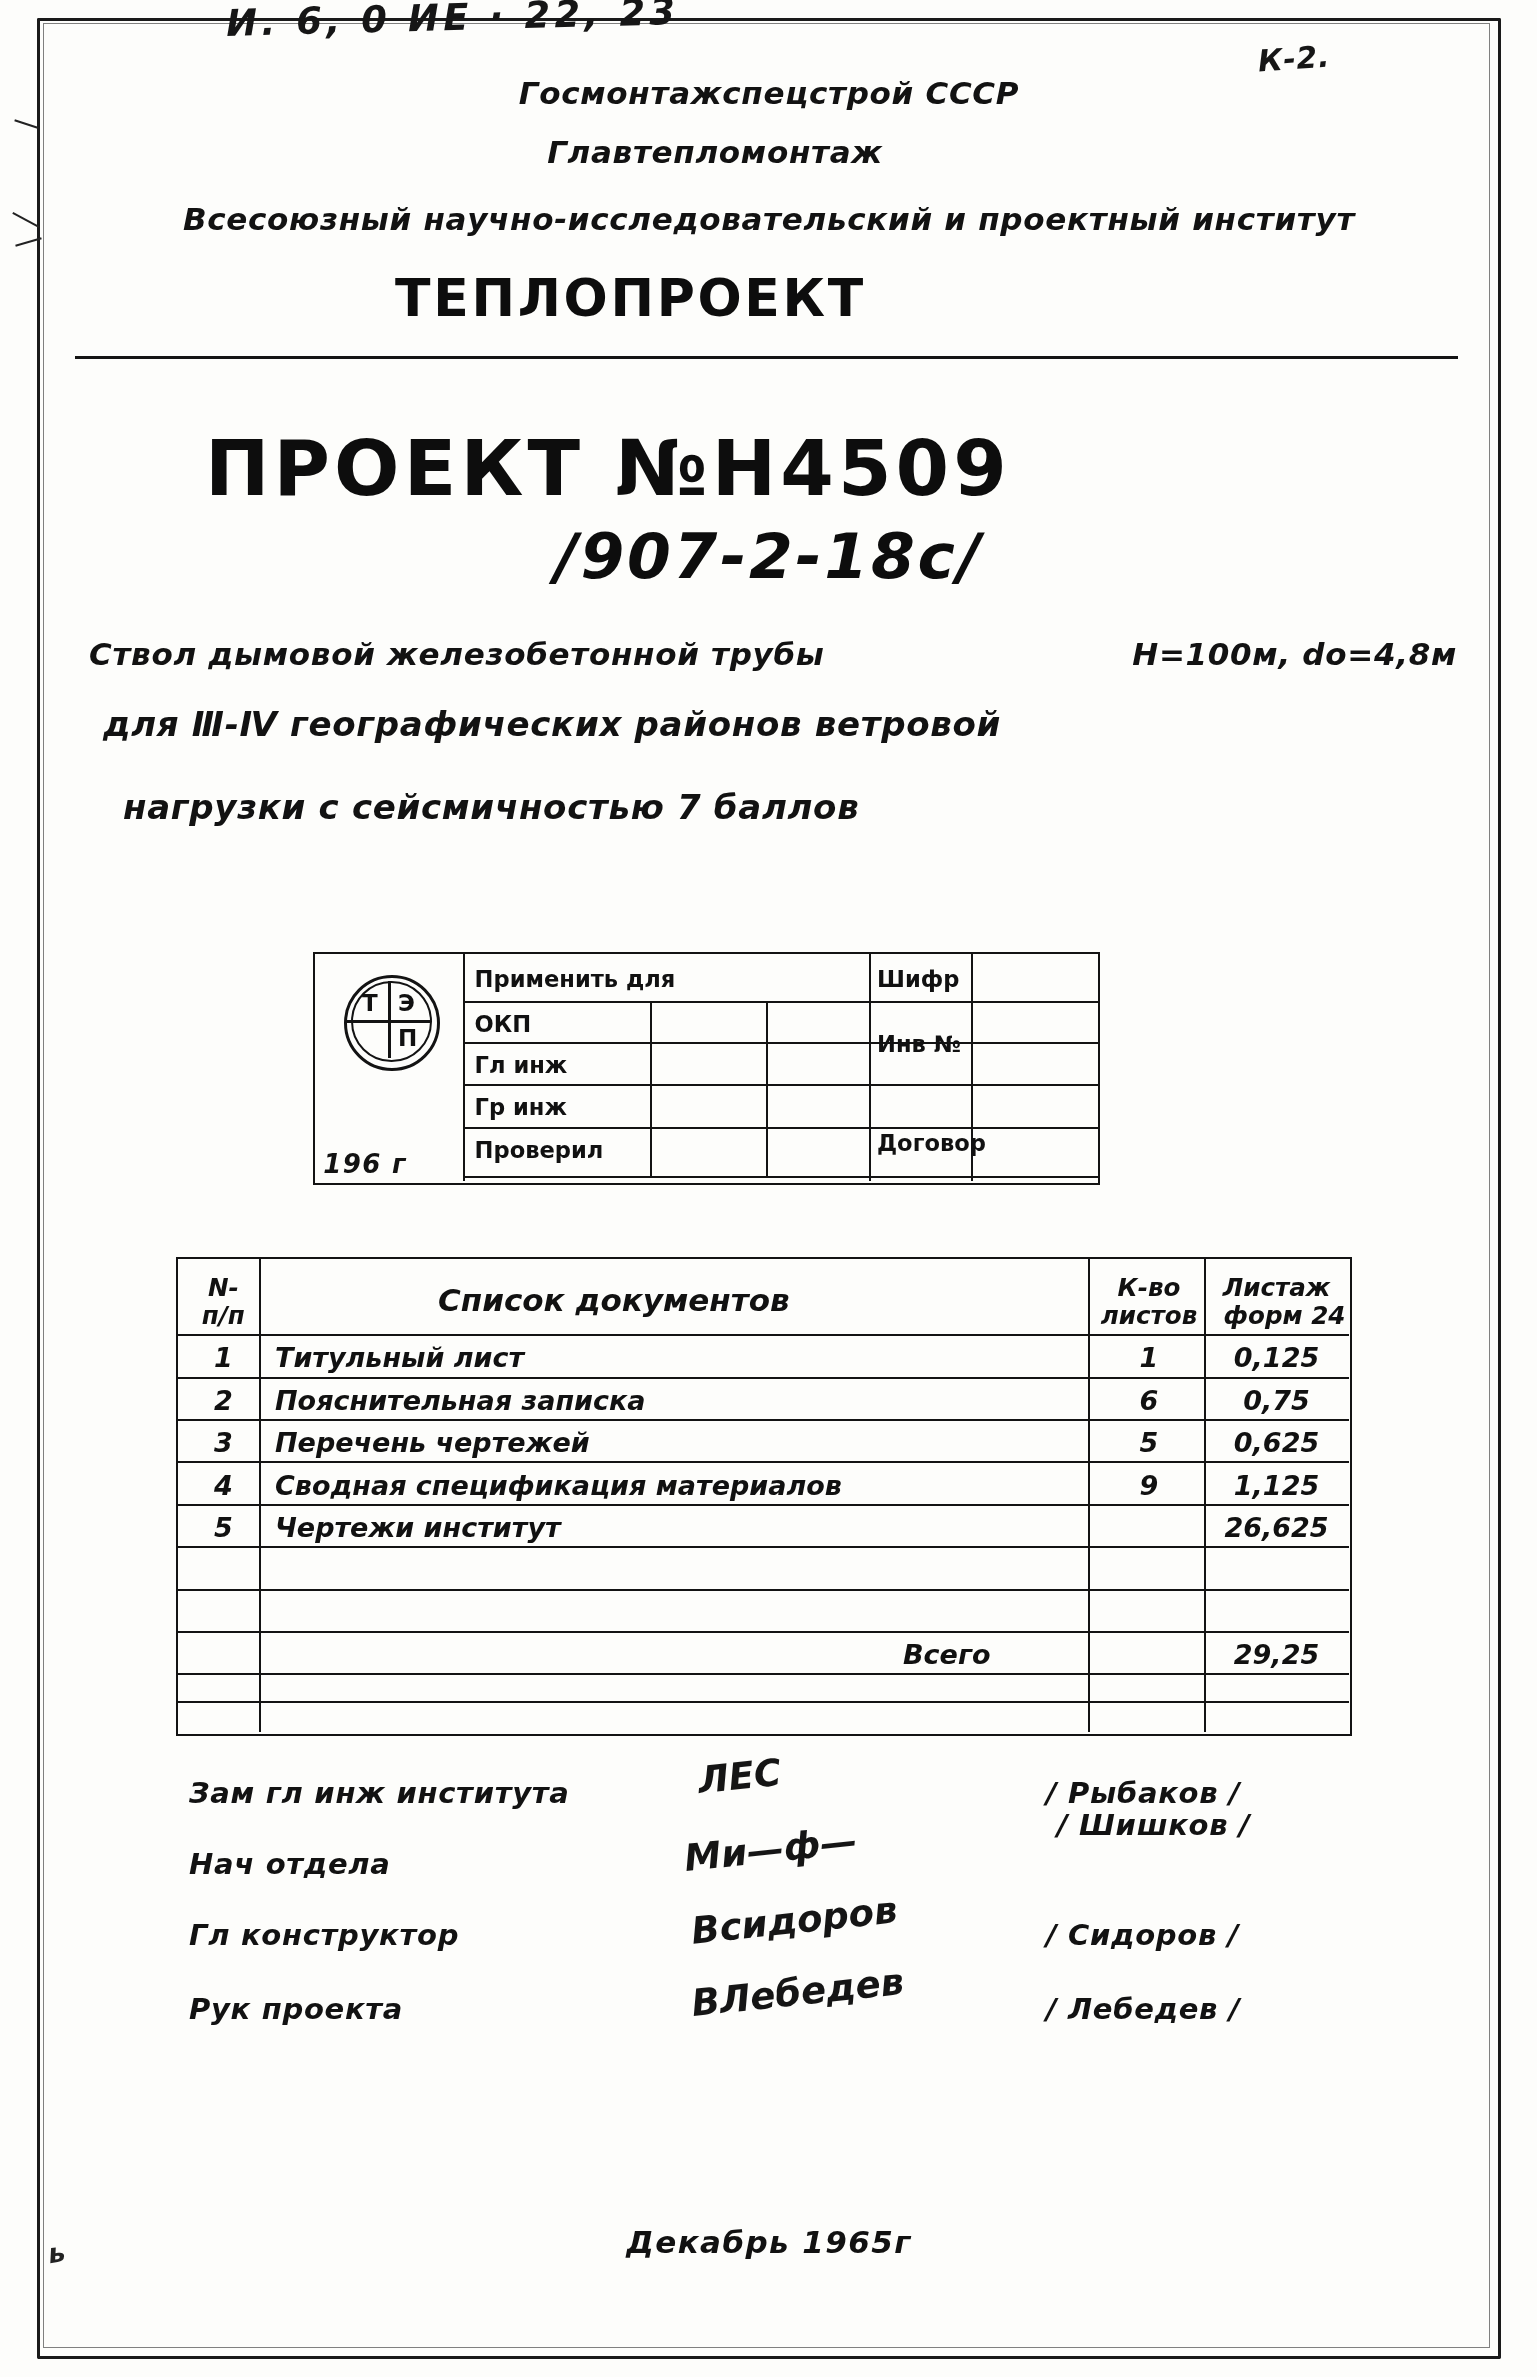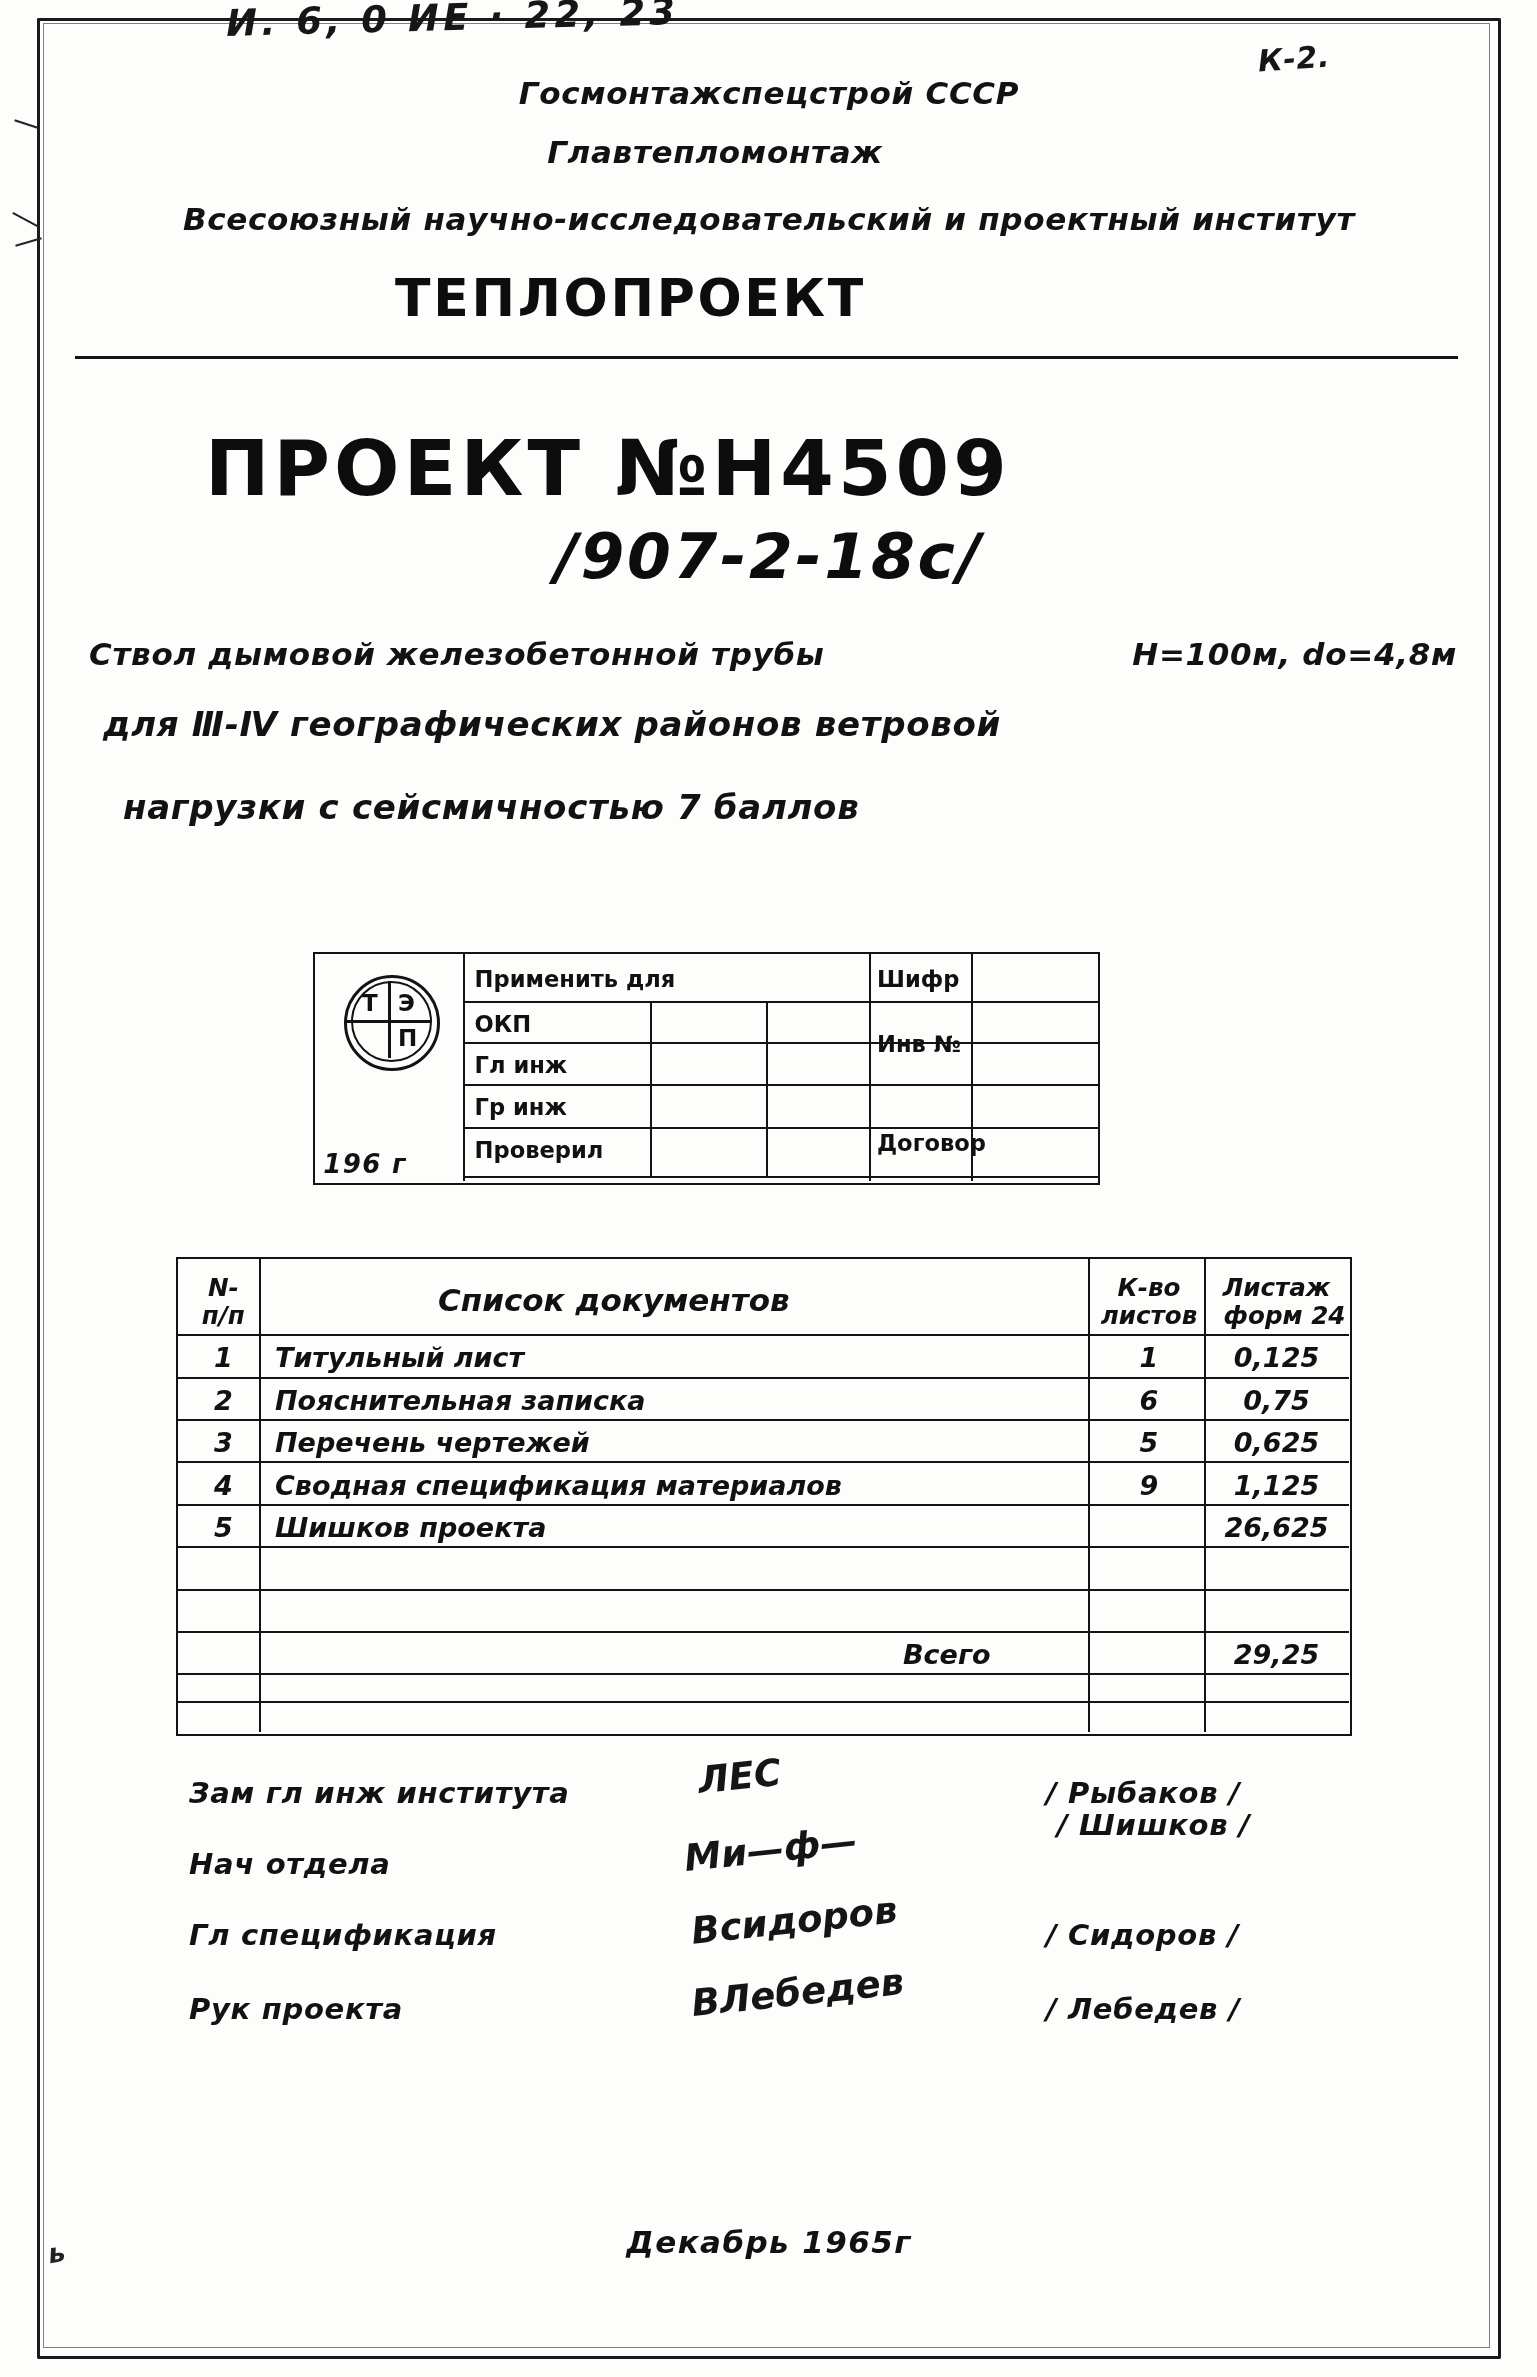--- a/index.html
+++ b/index.html
@@ -441,37 +441,37 @@
     <div class="cell" style="left:97px; top:168px;">Перечень чертежей</div>
     <div class="cell num" style="left:914px; top:168px; width:114px;">5</div>
     <div class="cell num" style="left:1030px; top:168px; width:137px;">0,625</div>
 
     <div class="cell num" style="left:12.3px; top:211px; width:66px;">4</div>
     <div class="cell" style="left:97px; top:211px;">Сводная спецификация материалов</div>
     <div class="cell num" style="left:914px; top:211px; width:114px;">9</div>
     <div class="cell num" style="left:1030px; top:211px; width:137px;">1,125</div>
 
     <div class="cell num" style="left:12.3px; top:253px; width:66px;">5</div>
-    <div class="cell" style="left:97px; top:253px;">Шишков проекта</div>
+    <div class="cell" style="left:97px; top:253px;">Чертежи институт</div>
     <div class="cell num" style="left:914px; top:253px; width:114px;"></div>
     <div class="cell num" style="left:1030px; top:253px; width:137px;">26,625</div>
 
     <div class="cell" style="left:725px; top:380px;">Всего</div>
     <div class="cell num" style="left:1030px; top:380px; width:137px;">29,25</div>
   </div>
 
   <div class="sig-row-role hand" style="left:189px; top:1776px;">Зам гл инж института</div>
   <div class="sig-mark" style="left:698px; top:1755px;">ЛЕС</div>
   <div class="sig-row-name hand" style="left:1046px; top:1776px;">/ Рыбаков /</div>
 
   <div class="sig-row-role hand" style="left:189px; top:1847px;">Нач отдела</div>
   <div class="sig-mark" style="left:684px; top:1828px;">Ми—ф—</div>
   <div class="sig-row-name hand" style="left:1046px; top:1808px;margin-left:11px;">/ Шишков /</div>
 
-  <div class="sig-row-role hand" style="left:189px; top:1918px;">Гл спецификация</div>
+  <div class="sig-row-role hand" style="left:189px; top:1918px;">Гл конструктор</div>
   <div class="sig-mark" style="left:691px; top:1899px;">Всидоров</div>
   <div class="sig-row-name hand" style="left:1046px; top:1918px;">/ Сидоров /</div>
 
   <div class="sig-row-role hand" style="left:189px; top:1992px;">Рук проекта</div>
   <div class="sig-mark" style="left:691px; top:1971px;">ВЛебедев</div>
   <div class="sig-row-name hand" style="left:1046px; top:1992px;">/ Лебедев /</div>
 
   <div id="date-line">Декабрь 1965г</div>
 
 </div>

